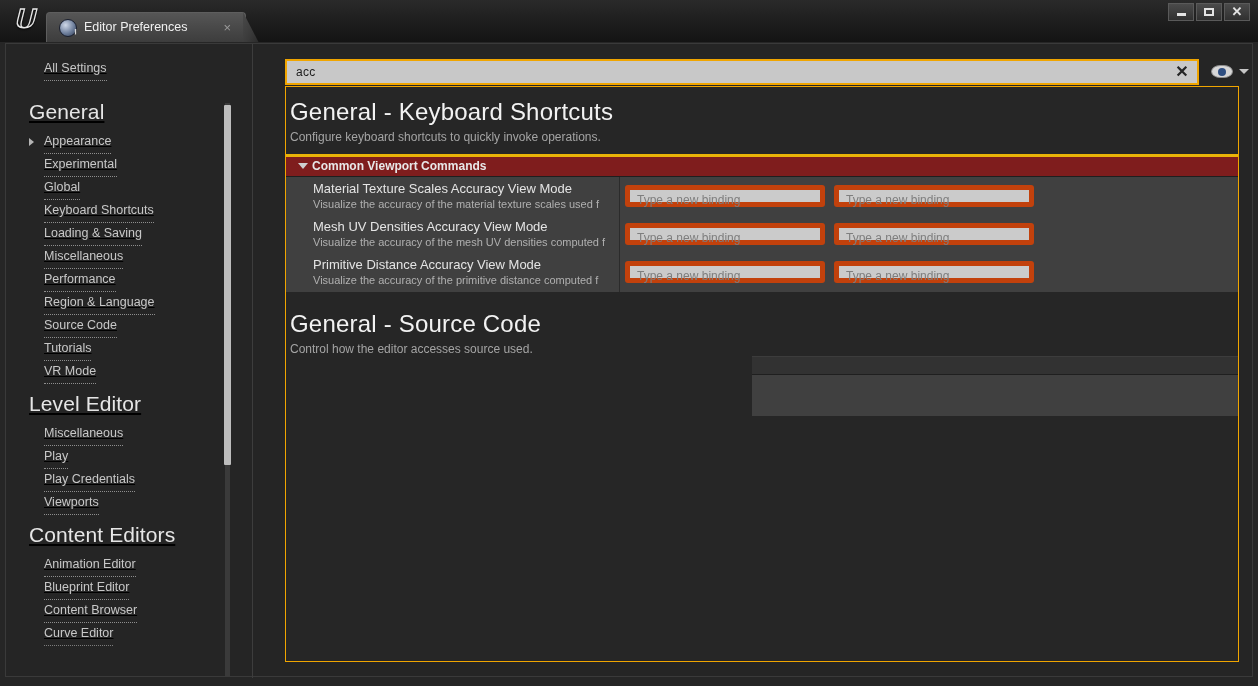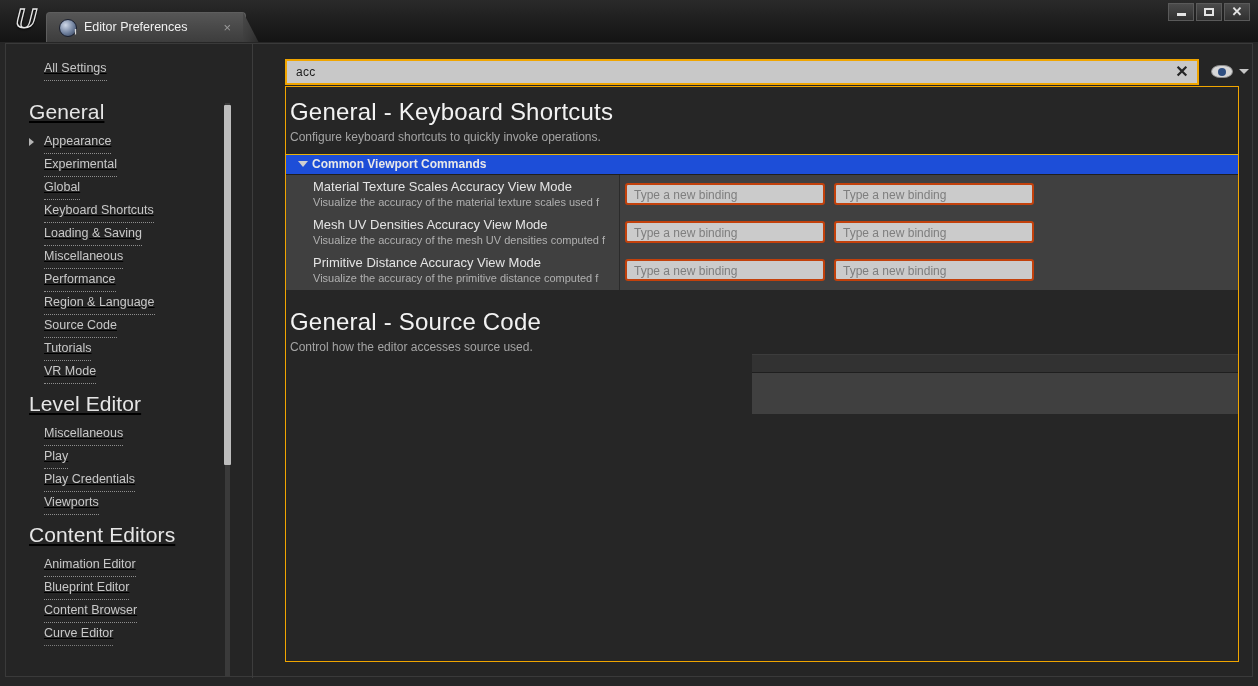--- a/index.html
+++ b/index.html
@@ -307,22 +307,22 @@
     color: #a4a4a4;
   }
 
   .section {
     margin-top: 10px;
     width: 952px;
     position: relative;
   }
   .section-header {
     height: 19px;
-    background: #1d4ed8;
-    border-top: 1px solid #eab308;
+    background: #7f1d1d;
+    border-top: 3px solid #eab308;
     border-bottom: 1px solid #1f1f1f;
     position: relative;
   }
   .section-header-label {
     position: absolute;
     left: 26px; top: 2px;
     font-size: 12px;
     font-weight: bold;
     color: #e8e8e8;
   }
@@ -365,21 +365,21 @@
     position: absolute;
     left: 333px; top: 0;
     width: 1px; height: 115px;
     background: #2b2b2b;
   }
   .binding-input {
     position: absolute;
     top: 8px;
     width: 200px; height: 22px;
     background: #cbcbcb;
-    border: 2px solid #c2410c;
+    border: 5px solid #c2410c;
     border-radius: 3px;
     box-sizing: border-box;
     font-size: 12px;
     color: #7e7e7e;
     padding: 3px 0 0 7px;
   }
   .binding-a { left: 339px; }
   .binding-b { left: 548px; }
   #shortcuts-right-edge {
     position: absolute;

